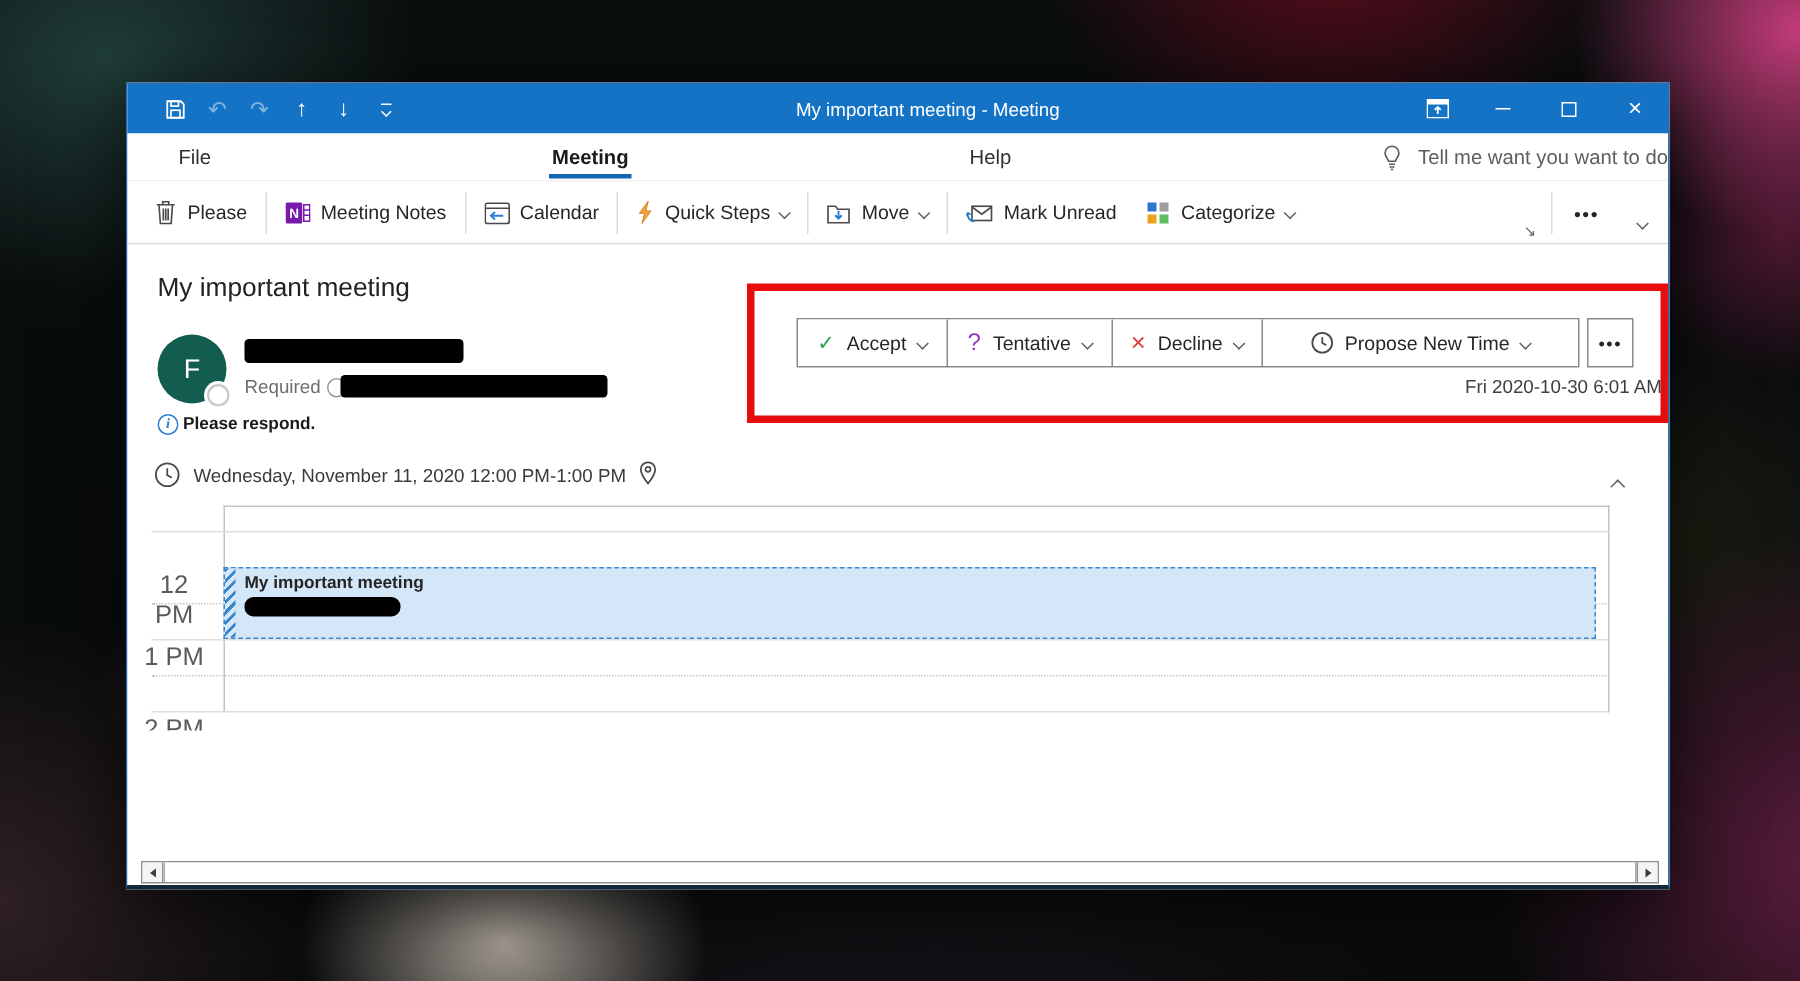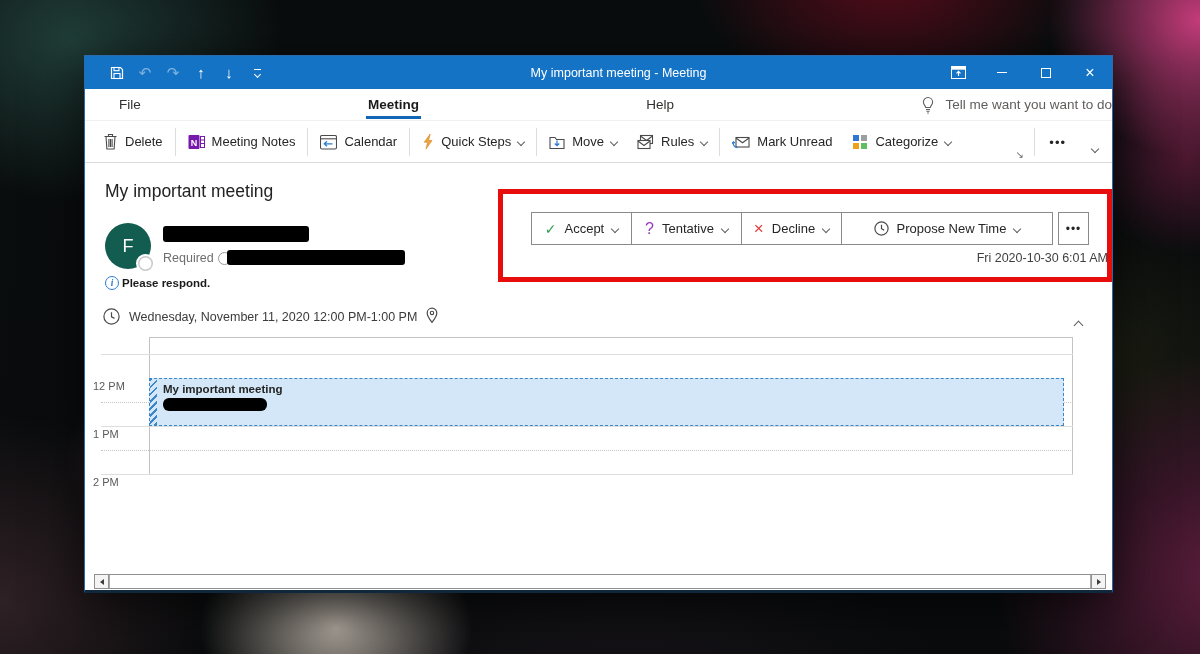--- a/index.html
+++ b/index.html
@@ -90,21 +90,21 @@
   .preview-row { position:absolute; left:0; top:144px; height:22px; width:100%;text-align:center; }
   .preview-text { position:absolute; left:44px; top:3px; font-size:12.5px; color:#3b3b3b; }
   .collapse-up { position:absolute; left:990px; top:8px; }
   .collapse-up .chev { width:7px; height:7px; border-width:1.6px; }
 
   
   .scrollregion { position:absolute; left:0; top:170px; width:100%; height:154px; overflow:hidden; }
   .cal-line { position:absolute; left:16px; width:972px; height:0; border-top:1px solid #dedede; }
   .cal-line.dotted { border-top:1px dotted #c6c6c6; }
   .cal-grid { position:absolute; left:64px; top:4px; width:924px; height:138px; border:1px solid #c3c3c3; border-bottom:none; }
-  .time-label { position:absolute; left:8px; width:46px; text-align:left; font-size:11px; color:#5a5a5a; }
+  .time-label { position:absolute; left:8px; width:46px; text-align:center; font-size:17px; color:#5a5a5a; }
   .cal-event { position:absolute; left:64px; top:45px; width:915px; height:48px; background:#d3e7f8; border:1px dashed #3a86c9; }
   .cal-event .hatch { position:absolute; left:0; top:0; bottom:0; width:7px; background:repeating-linear-gradient(135deg,#3a86c9 0 2px,#d3e7f8 2px 5px); }
   .event-title { position:absolute; left:13px; top:4px; font-size:11.5px; font-weight:700; color:#252525; }
   .redact-event { left:13px; top:19px; width:104px; height:13px; border-radius:6px; }
 
   
   .hscroll { position:absolute; left:9px; top:411px; width:1012px; height:15px; border:1px solid #909090; background:#f4f4f4; }
   .hs-arrow { position:absolute; top:0; width:14px; height:13px; background:#f4f4f4; display:flex; align-items:center; justify-content:center; }
   .hs-left { left:0; border-right:1px solid #909090; }
   .hs-right { right:0; border-left:1px solid #909090; }
@@ -168,21 +168,21 @@
           </svg>
         <span>Tell me want you want to do</span>
       </span>
     </div>
 
     <div class="ribbon">
       <span class="rbtn">
         <svg width="15" height="17" viewBox="0 0 15 17">
             <path d="M1.5 3.5h12M5.5 3.5v-2h4v2M3 3.5l.9 12.5h7.2L12 3.5M5.9 6v8M7.5 6v8M9.1 6v8" fill="none" stroke="#4a4a4a" stroke-width="1.1"></path>
           </svg>
-        <span>Delete</span>
+        <span>Please</span>
       </span>
       <span class="rsep"></span>
       <span class="rbtn">
         <svg width="17" height="16" viewBox="0 0 17 16">
             <rect x="0.5" y="1" width="11" height="14" rx="1" fill="#7719aa"></rect>
             <text x="6" y="11.5" font-size="9" font-weight="bold" fill="#fff" text-anchor="middle" font-family="sans-serif">N</text>
             <rect x="12.5" y="2.5" width="4" height="11" fill="none" stroke="#7719aa" stroke-width="1"></rect>
             <path d="M12.5 6h4M12.5 9.5h4" stroke="#7719aa" stroke-width="1"></path>
           </svg>
         <span>Meeting Notes</span>
@@ -204,30 +204,20 @@
         <span>Quick Steps</span>
         <span class="chev"></span>
       </span>
       <span class="rsep"></span>
       <span class="rbtn">
         <svg width="16" height="16" viewBox="0 0 16 16">
             <path d="M1 3.5h5l1.5 2H15v9H1z" fill="none" stroke="#4a4a4a" stroke-width="1.1"></path>
             <path d="M8 6.5v5M5.8 9.5 8 11.7l2.2-2.2" fill="none" stroke="#2b7cd3" stroke-width="1.3"></path>
           </svg>
         <span>Move</span>
-        <span class="chev"></span>
-      </span>
-      <span class="rbtn">
-        <svg width="17" height="16" viewBox="0 0 17 16">
-            <rect x="3.5" y="1.5" width="12" height="8" fill="#fff" stroke="#4a4a4a" stroke-width="1.1"></rect>
-            <path d="m3.5 2 6 4.5 6-4.5" fill="none" stroke="#4a4a4a" stroke-width="1.1"></path>
-            <rect x="1" y="6.5" width="12" height="8" fill="#fff" stroke="#4a4a4a" stroke-width="1.1"></rect>
-            <path d="m1 7 6 4.5L13 7" fill="none" stroke="#4a4a4a" stroke-width="1.1"></path>
-          </svg>
-        <span>Rules</span>
         <span class="chev"></span>
       </span>
       <span class="rsep"></span>
       <span class="rbtn">
         <svg width="18" height="16" viewBox="0 0 18 16">
             <rect x="4" y="3.5" width="13" height="9.5" fill="#fff" stroke="#4a4a4a" stroke-width="1.1"></rect>
             <path d="m4 4 6.5 4.8L17 4" fill="none" stroke="#4a4a4a" stroke-width="1.1"></path>
             <path d="M5.5 13.5A4.4 4.4 0 0 1 1.2 8.2" fill="none" stroke="#2b7cd3" stroke-width="1.3"></path>
             <path d="m.3 9.8 1-1.8 1.8 1" fill="none" stroke="#2b7cd3" stroke-width="1.3"></path>
           </svg>

